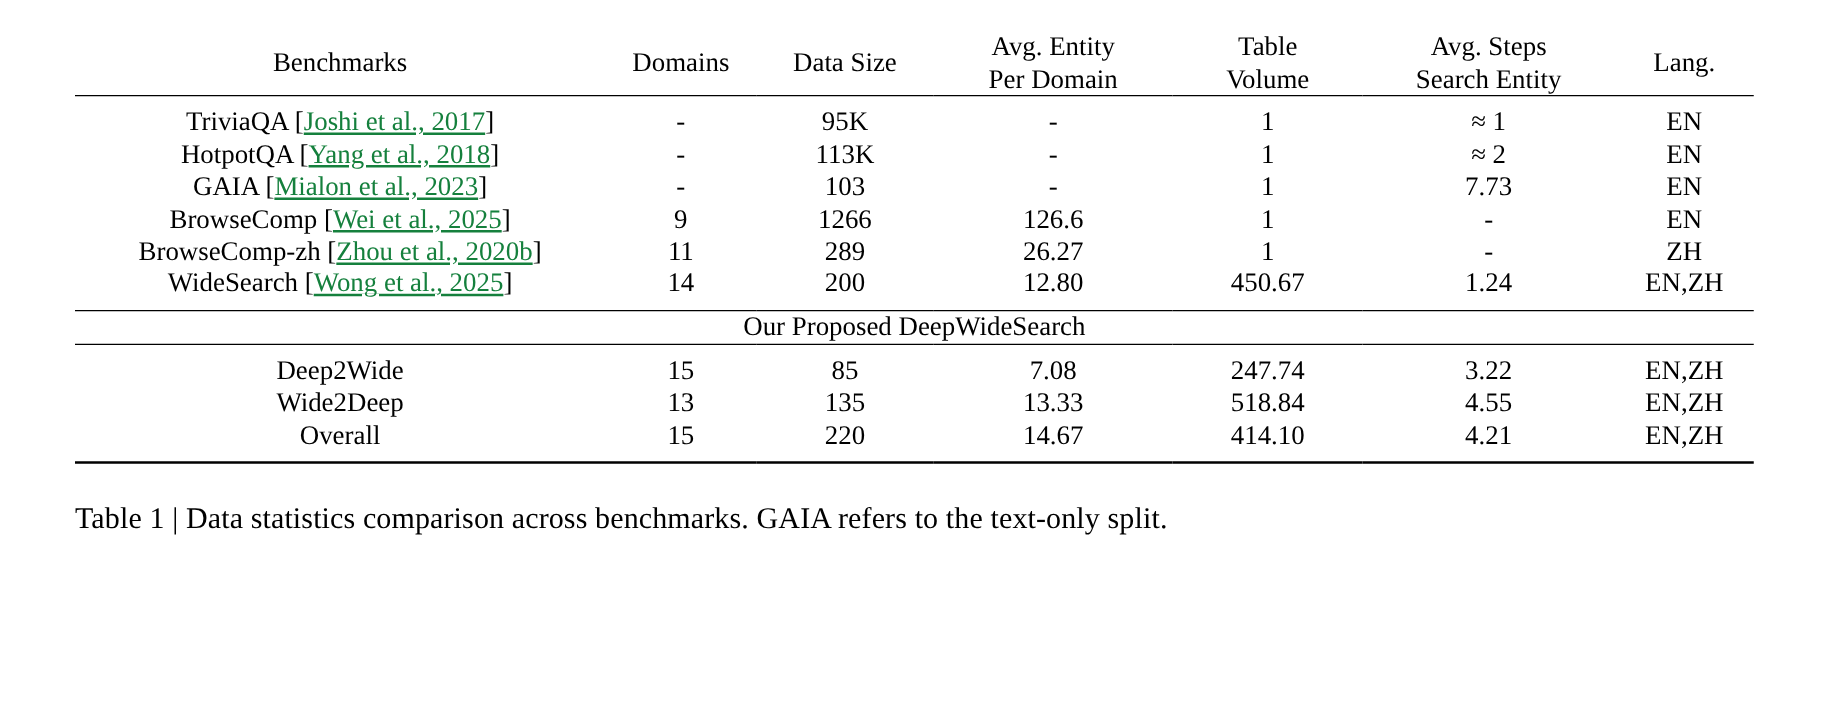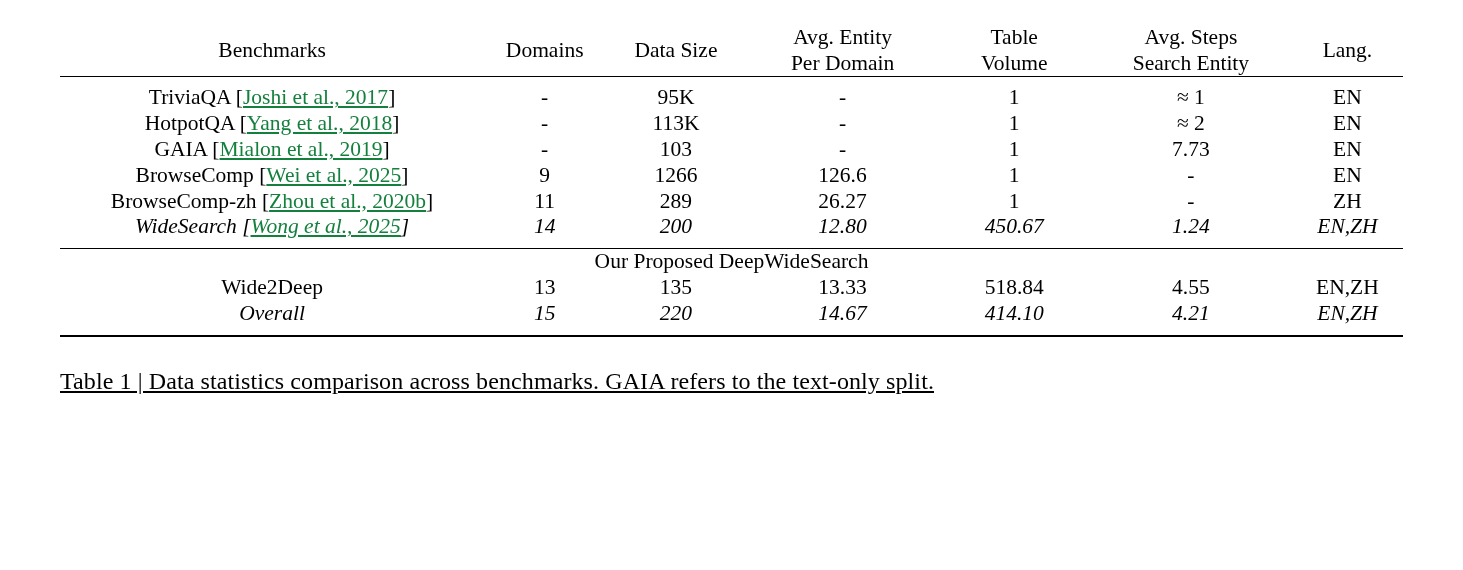--- a/index.html
+++ b/index.html
@@ -55,41 +55,39 @@
   tbody td {
     padding: 4.5px 4px;
     font-size: 21.5px;
     line-height: 1.2;
   }
   tbody tr.first-after-rule td {
     padding-top: 8px;
   }
   tbody tr.last-before-rule td {
     padding-bottom: 8px;
-    font-style: italic;
   }
   .bench-cell {
     text-align: center;
     white-space: nowrap;
   }
   .cite {
     color: #15803d;
   }
   .section-row td {
     text-align: center;
     font-size: 21.5px;
     padding: 8px 4px 8px 4px;
   }
   .caption {
     margin-top: 28px;
     font-size: 24px;
     line-height: 1.35;
     text-align: left;
     letter-spacing: 0.1px;
-    text-decoration: underline;
   }
 </style>
 </head>
 <body>
 
 <div class="page">
 
   <table class="stats">
     <colgroup>
       <col class="hdr-bench">
@@ -143,21 +141,21 @@
       <tr>
         <td class="bench-cell"><span>HotpotQA</span> [<a class="cite" href="#">Yang et al., 2018</a>]</td>
         <td>-</td>
         <td>113K</td>
         <td>-</td>
         <td>1</td>
         <td>≈ 2</td>
         <td>EN</td>
       </tr>
       <tr>
-        <td class="bench-cell"><span>GAIA</span> [<a class="cite" href="#">Mialon et al., 2019</a>]</td>
+        <td class="bench-cell"><span>GAIA</span> [<a class="cite" href="#">Mialon et al., 2023</a>]</td>
         <td>-</td>
         <td>103</td>
         <td>-</td>
         <td>1</td>
         <td>7.73</td>
         <td>EN</td>
       </tr>
       <tr>
         <td class="bench-cell"><span>BrowseComp</span> [<a class="cite" href="#">Wei et al., 2025</a>]</td>
         <td>9</td>
@@ -187,20 +185,29 @@
       </tr>
     </tbody>
 
     <tbody>
       <tr class="rule-mid section-row">
         <td colspan="7">Our Proposed DeepWideSearch</td>
       </tr>
     </tbody>
 
     <tbody>
+      <tr class="rule-mid first-after-rule">
+        <td class="bench-cell"><span>Deep2Wide</span></td>
+        <td>15</td>
+        <td>85</td>
+        <td>7.08</td>
+        <td>247.74</td>
+        <td>3.22</td>
+        <td>EN,ZH</td>
+      </tr>
       <tr>
         <td class="bench-cell"><span>Wide2Deep</span></td>
         <td>13</td>
         <td>135</td>
         <td>13.33</td>
         <td>518.84</td>
         <td>4.55</td>
         <td>EN,ZH</td>
       </tr>
       <tr class="last-before-rule">

